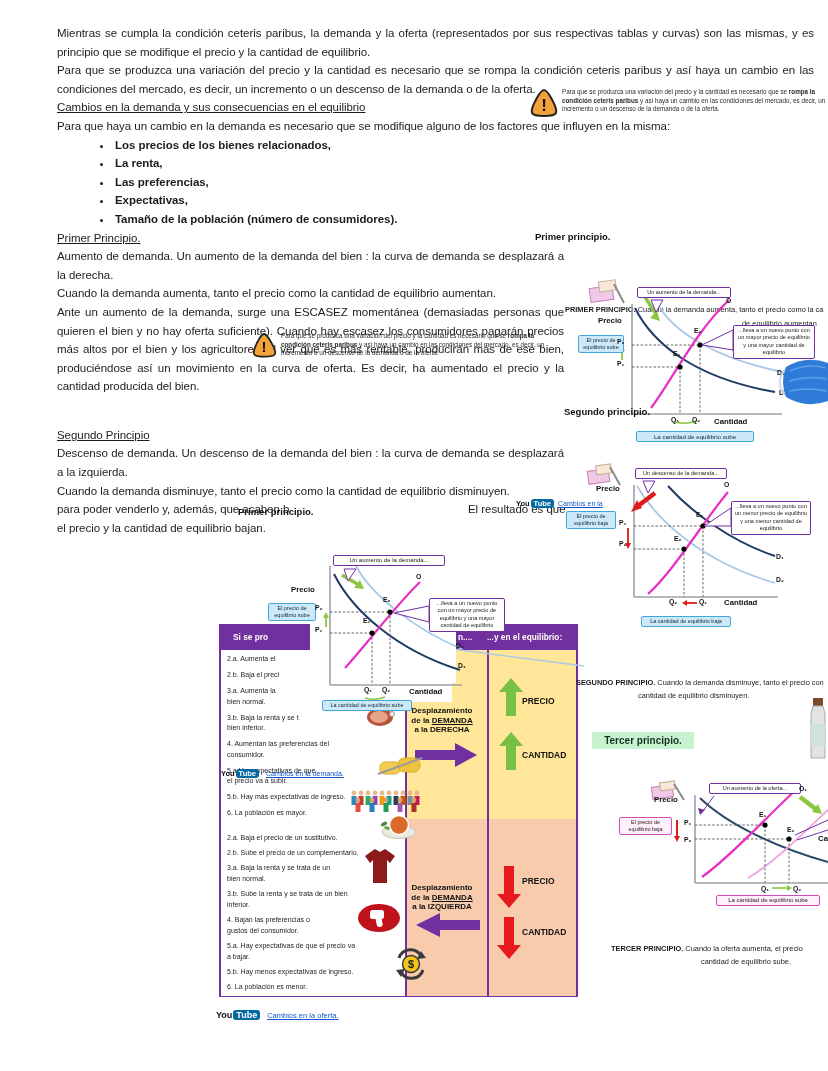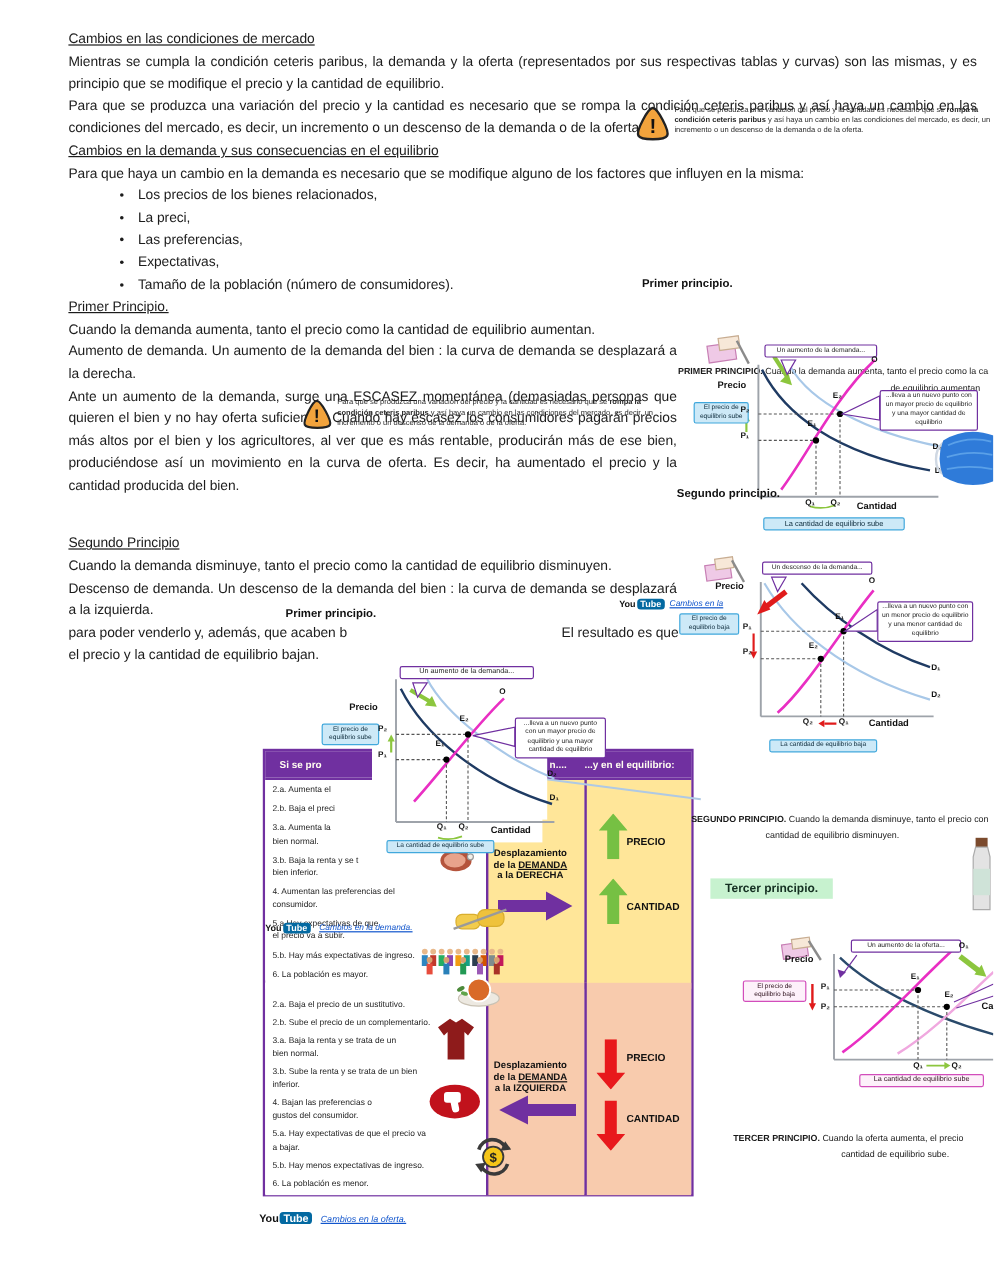--- a/index.html
+++ b/index.html
@@ -6,21 +6,21 @@
   .page{position:relative;width:828px;height:1071px;background:#fff;overflow:hidden;
         font-family:"Liberation Sans",sans-serif;color:#1c1c1c;}
   .abs{position:absolute;}
   
   .doc{position:absolute;left:57px;top:24px;width:757px;font-size:11.5px;line-height:18.6px;
        text-align:justify;letter-spacing:-0.05px;}
   .doc p{margin:0;}
   .uh{text-decoration:underline;text-align:left;}
   .narrow{width:507px;}
   ul.fac{margin:0;padding-left:56px;text-align:left;}
-  ul.fac li{padding-left:2px;}
+  ul.fac li{padding-left:2px;font-weight:bold;}
   .jline{width:507px;text-align:justify;text-align-last:justify;white-space:normal;}
   .pline{width:507px;text-align:left;white-space:nowrap;}
   .sp{margin-top:30px !important;}
   
   .pp{position:absolute;font-size:6.3px;line-height:8.6px;color:#2a2a2a;text-align:left;z-index:9;}
   .pp b{font-weight:bold;}
   
   .bubble{position:absolute;border:1.1px solid #7030A0;background:#fff;font-size:5.6px;line-height:7.4px;
           text-align:center;color:#222;padding:1px 2px;border-radius:2px;z-index:6;}
   .bcall{position:absolute;border:1px solid #41A8DC;background:#CDE9F7;font-size:5.5px;line-height:7.2px;
@@ -50,49 +50,48 @@
   .r2pad{padding-top:13px;}
   .c-yellow{background:#FFE699;}
   .c-salmon{background:#F8CBAD;}
   .shift{position:absolute;left:0;right:10px;text-align:center;font-size:8px;line-height:9.6px;font-weight:bold;color:#111;}
   .shift u{text-decoration:underline;}
   .arrlab{position:absolute;font-weight:bold;font-size:8.5px;color:#111;}
   
   .yt{position:absolute;display:flex;align-items:center;z-index:7;}
   .yt .you{font-weight:bold;color:#111;}
   .yt .tube{background:#0369a1;color:#fff;font-weight:bold;border-radius:3px;padding:0 3px;margin-left:1px;}
-  .ylink{color:#1155CC;text-decoration:underline;margin-left:7px;font-style:italic;}
+  .ylink{color:#1155CC;text-decoration:underline;margin-left:7px;}
   .mint{position:absolute;background:#C7F2CF;color:#153022;font-weight:bold;font-size:10px;
         text-align:center;z-index:4;padding:3px 0;}
 </style>
 </head>
 <body>
 
 <div class="page">
 
   <div class="doc">
-    <p class="uh">Cambios en las condiciones de mercado</p>
     <p>Mientras se cumpla la condición ceteris paribus, la demanda y la oferta (representados por sus respectivas tablas y curvas) son las mismas, y es principio que se modifique el precio y la cantidad de equilibrio.</p>
     <p>Para que se produzca una variación del precio y la cantidad es necesario que se rompa la condición ceteris paribus y así haya un cambio en las condiciones del mercado, es decir, un incremento o un descenso de la demanda o de la oferta.</p>
     <p class="uh">Cambios en la demanda y sus consecuencias en el equilibrio</p>
     <p>Para que haya un cambio en la demanda es necesario que se modifique alguno de los factores que influyen en la misma:</p>
     <ul class="fac">
       <li>Los precios de los bienes relacionados,</li>
-      <li>La preci,</li>
+      <li>La renta,</li>
       <li>Las preferencias,</li>
       <li>Expectativas,</li>
       <li>Tamaño de la población (número de consumidores).</li>
     </ul>
     <p class="uh narrow">Primer Principio.</p>
+    <p class="narrow">Aumento de demanda. Un aumento de la demanda del bien : la curva de demanda se desplazará a la derecha.</p>
     <p class="narrow">Cuando la demanda aumenta, tanto el precio como la cantidad de equilibrio aumentan.</p>
-    <p class="narrow">Aumento de demanda. Un aumento de la demanda del bien : la curva de demanda se desplazará a la derecha.</p>
     <p class="narrow">Ante un aumento de la demanda, surge una ESCASEZ momentánea (demasiadas personas que quieren el bien y no hay oferta suficiente). Cuando hay escasez los consumidores pagarán precios más altos por el bien y los agricultores, al ver que es más rentable, producirán más de ese bien, produciéndose así un movimiento en la curva de oferta. Es decir, ha aumentado el precio y la cantidad producida del bien.</p>
     <p class="uh narrow sp">Segundo Principio</p>
+    <p class="narrow">Descenso de demanda. Un descenso de la demanda del bien : la curva de demanda se desplazará a la izquierda.</p>
     <p class="narrow">Cuando la demanda disminuye, tanto el precio como la cantidad de equilibrio disminuyen.</p>
-    <p class="narrow">Descenso de demanda. Un descenso de la demanda del bien : la curva de demanda se desplazará a la izquierda.</p>
     <div class="pline" style="position:relative">
       <span>para poder venderlo y, además, que acaben b</span>
       <span style="position:absolute;left:411px;top:0">El resultado es que</span>
     </div>
     <div class="pline">el precio y la cantidad de equilibrio bajan.</div>
   </div>
 
   <span class="plabel" style="left:238px;top:506px">Primer principio.</span>
 
   <div class="tbl">

